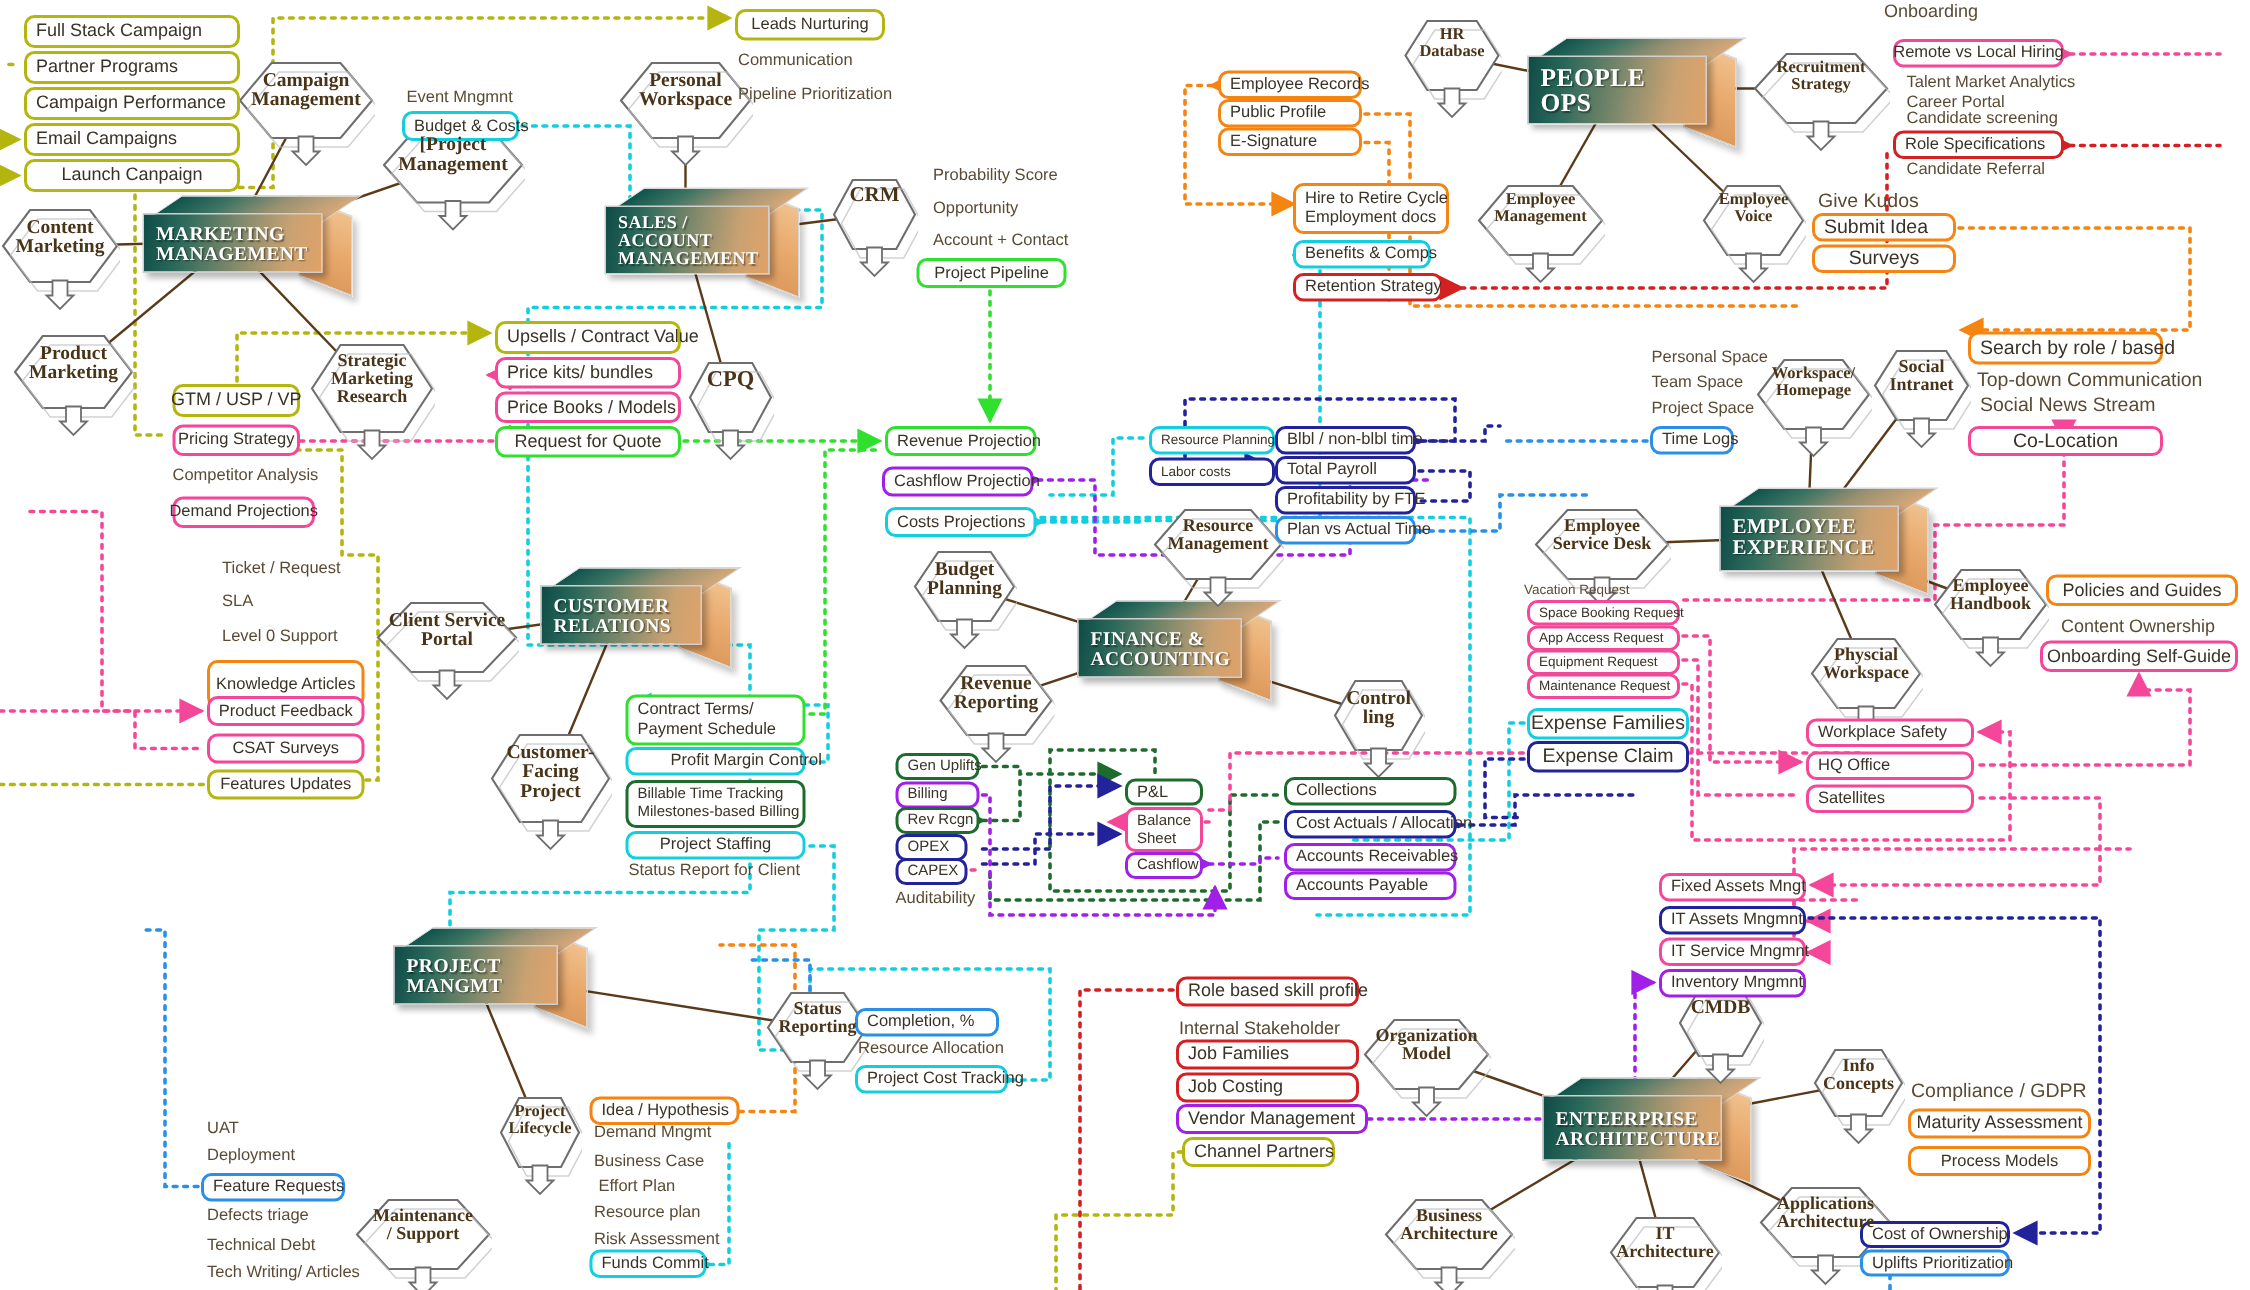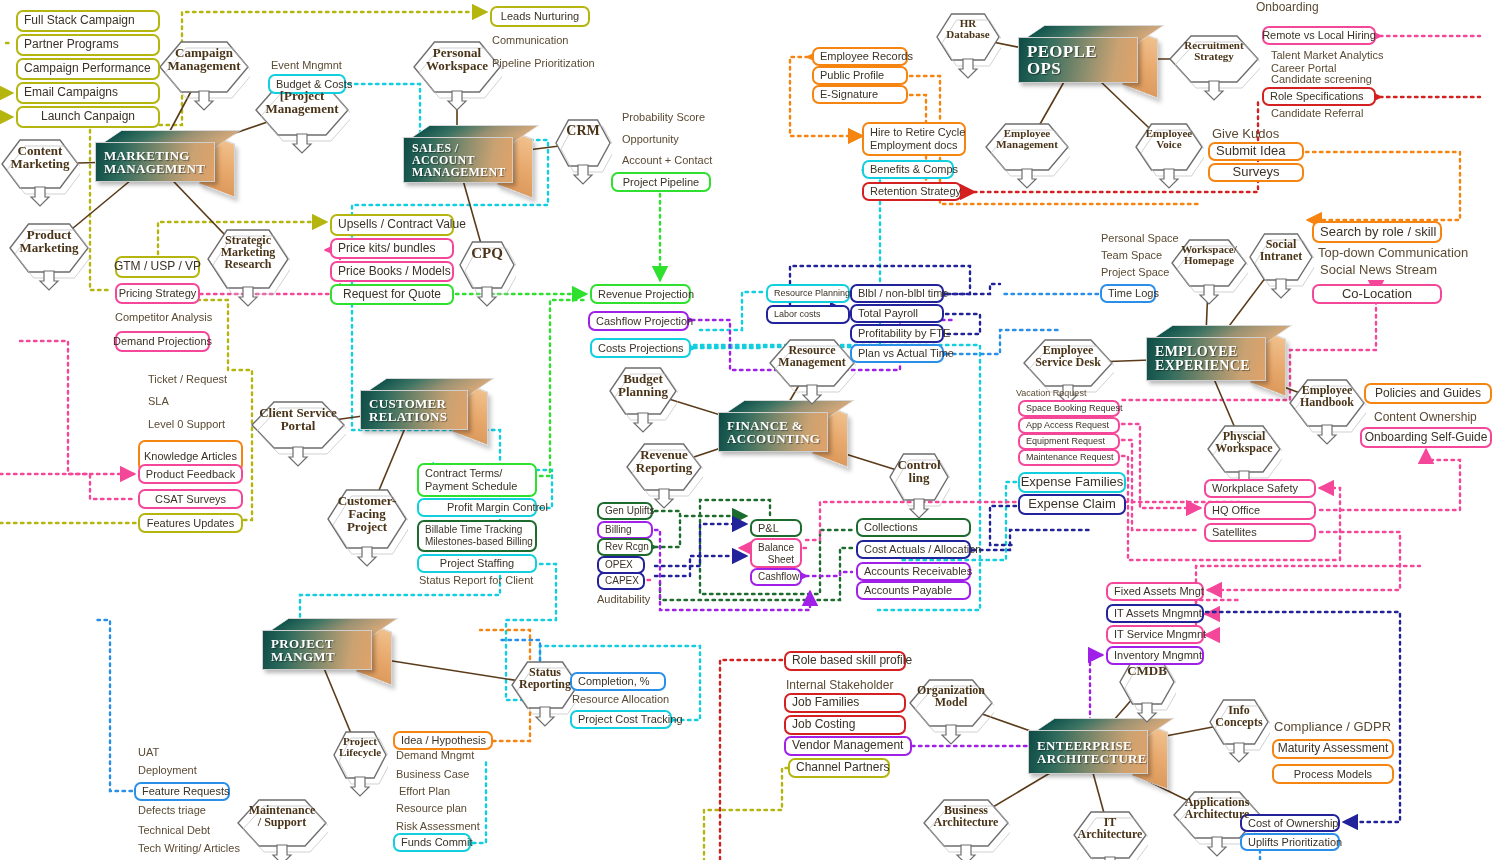--- a/index.html
+++ b/index.html
@@ -563,21 +563,21 @@
       <div class="node" style="left: 812px; top: 47px; width: 96px; height: 19px; border-color: rgb(245, 132, 16); font-size: 11px;">Employee Records</div>
       <div class="node" style="left: 812px; top: 66px; width: 96px; height: 19px; border-color: rgb(245, 132, 16); font-size: 11px;">Public Profile</div>
       <div class="node" style="left: 812px; top: 85px; width: 96px; height: 19px; border-color: rgb(245, 132, 16); font-size: 11px;">E-Signature</div>
       <div class="node two" style="left: 862px; top: 122px; width: 104px; height: 34px; border-color: rgb(245, 132, 16); font-size: 11px;">Hire to Retire Cycle<br>Employment docs</div>
       <div class="node" style="left: 862px; top: 160px; width: 92px; height: 19px; border-color: rgb(18, 207, 224); font-size: 11px;">Benefits &amp; Comps</div>
       <div class="node" style="left: 862px; top: 182px; width: 100px; height: 19px; border-color: rgb(212, 32, 32); font-size: 11px;">Retention Strategy</div>
       <div class="node c" style="left: 1262px; top: 26px; width: 114px; height: 19px; border-color: rgb(245, 71, 154); font-size: 11px;">Remote vs Local Hiring</div>
       <div class="node" style="left: 1262px; top: 87px; width: 114px; height: 19px; border-color: rgb(212, 32, 32); font-size: 11px;">Role Specifications</div>
       <div class="node" style="left: 1208px; top: 142px; width: 96px; height: 19px; border-color: rgb(245, 132, 16); font-size: 13px;">Submit Idea</div>
       <div class="node c" style="left: 1208px; top: 163px; width: 96px; height: 19px; border-color: rgb(245, 132, 16); font-size: 13px;">Surveys</div>
-      <div class="node" style="left: 1312px; top: 221px; width: 130px; height: 22px; border-color: rgb(245, 132, 16); font-size: 13px;">Search by role / skill</div>
+      <div class="node" style="left: 1312px; top: 221px; width: 130px; height: 22px; border-color: rgb(245, 132, 16); font-size: 13px;">Search by role / based</div>
       <div class="node c" style="left: 1312px; top: 284px; width: 130px; height: 20px; border-color: rgb(245, 71, 154); font-size: 13px;">Co-Location</div>
       <div class="node" style="left: 1100px; top: 284px; width: 56px; height: 19px; border-color: rgb(42, 143, 232); font-size: 11px;">Time Logs</div>
       <div class="node" style="left: 766px; top: 284px; width: 84px; height: 19px; border-color: rgb(18, 207, 224); font-size: 9px;">Resource Planning</div>
       <div class="node" style="left: 766px; top: 305px; width: 84px; height: 19px; border-color: rgb(34, 34, 154); font-size: 9px;">Labor costs</div>
       <div class="node" style="left: 850px; top: 284px; width: 94px; height: 19px; border-color: rgb(34, 34, 154); font-size: 11px;">Blbl / non-blbl time</div>
       <div class="node" style="left: 850px; top: 304px; width: 94px; height: 19px; border-color: rgb(34, 34, 154); font-size: 11px;">Total Payroll</div>
       <div class="node" style="left: 850px; top: 324px; width: 94px; height: 19px; border-color: rgb(34, 34, 154); font-size: 11px;">Profitability by FTE</div>
       <div class="node" style="left: 850px; top: 344px; width: 94px; height: 19px; border-color: rgb(42, 143, 232); font-size: 11px;">Plan vs Actual Time</div>
       <div class="node" style="left: 1018px; top: 400px; width: 102px; height: 17px; border-color: rgb(245, 71, 154); font-size: 9px;">Space Booking Request</div>
       <div class="node" style="left: 1018px; top: 417px; width: 102px; height: 17px; border-color: rgb(245, 71, 154); font-size: 9px;">App Access Request</div>
@@ -597,21 +597,21 @@
       <div class="node c" style="left: 138px; top: 440px; width: 105px; height: 32px; border-color: rgb(245, 132, 16); font-size: 11px;">Knowledge Articles</div>
       <div class="node c" style="left: 138px; top: 464px; width: 105px; height: 20px; border-color: rgb(245, 71, 154); font-size: 11px;">Product Feedback</div>
       <div class="node c" style="left: 138px; top: 489px; width: 105px; height: 20px; border-color: rgb(245, 71, 154); font-size: 11px;">CSAT Surveys</div>
       <div class="node c" style="left: 138px; top: 513px; width: 105px; height: 20px; border-color: rgb(181, 181, 16); font-size: 11px;">Features Updates</div>
       <div class="node" style="left: 597px; top: 502px; width: 56px; height: 18px; border-color: rgb(29, 107, 45); font-size: 10px;">Gen Uplifts</div>
       <div class="node" style="left: 597px; top: 521px; width: 56px; height: 18px; border-color: rgb(160, 32, 232); font-size: 10px;">Billing</div>
       <div class="node" style="left: 597px; top: 538px; width: 56px; height: 18px; border-color: rgb(29, 107, 45); font-size: 10px;">Rev Rcgn</div>
       <div class="node" style="left: 597px; top: 556px; width: 48px; height: 18px; border-color: rgb(34, 34, 154); font-size: 10px;">OPEX</div>
       <div class="node" style="left: 597px; top: 572px; width: 48px; height: 18px; border-color: rgb(34, 34, 154); font-size: 10px;">CAPEX</div>
       <div class="node" style="left: 750px; top: 519px; width: 52px; height: 18px; border-color: rgb(29, 107, 45); font-size: 11px;">P&amp;L</div>
-      <div class="node two" style="left: 750px; top: 538px; width: 52px; height: 30px; border-color: rgb(245, 71, 154); font-size: 10px; text-align: right;">Balance<br>Sheet</div>
+      <div class="node two" style="left: 750px; top: 538px; width: 52px; height: 30px; border-color: rgb(245, 71, 154); font-size: 10px;">Balance<br>Sheet</div>
       <div class="node" style="left: 750px; top: 568px; width: 52px; height: 18px; border-color: rgb(160, 32, 232); font-size: 10px;">Cashflow</div>
       <div class="node" style="left: 856px; top: 518px; width: 115px; height: 19px; border-color: rgb(29, 107, 45); font-size: 11px;">Collections</div>
       <div class="node" style="left: 856px; top: 540px; width: 115px; height: 19px; border-color: rgb(34, 34, 154); font-size: 11px;">Cost Actuals / Allocation</div>
       <div class="node" style="left: 856px; top: 562px; width: 115px; height: 19px; border-color: rgb(160, 32, 232); font-size: 11px;">Accounts Receivables</div>
       <div class="node" style="left: 856px; top: 581px; width: 115px; height: 19px; border-color: rgb(160, 32, 232); font-size: 11px;">Accounts Payable</div>
       <div class="node" style="left: 570px; top: 672px; width: 96px; height: 19px; border-color: rgb(42, 143, 232); font-size: 11px;">Completion, %</div>
       <div class="node" style="left: 570px; top: 710px; width: 102px; height: 19px; border-color: rgb(18, 207, 224); font-size: 11px;">Project Cost Tracking</div>
       <div class="node" style="left: 784px; top: 651px; width: 122px; height: 20px; border-color: rgb(212, 32, 32); font-size: 12px;">Role based skill profile</div>
       <div class="node" style="left: 784px; top: 693px; width: 122px; height: 20px; border-color: rgb(212, 32, 32); font-size: 12px;">Job Families</div>
       <div class="node" style="left: 784px; top: 715px; width: 122px; height: 20px; border-color: rgb(212, 32, 32); font-size: 12px;">Job Costing</div>

